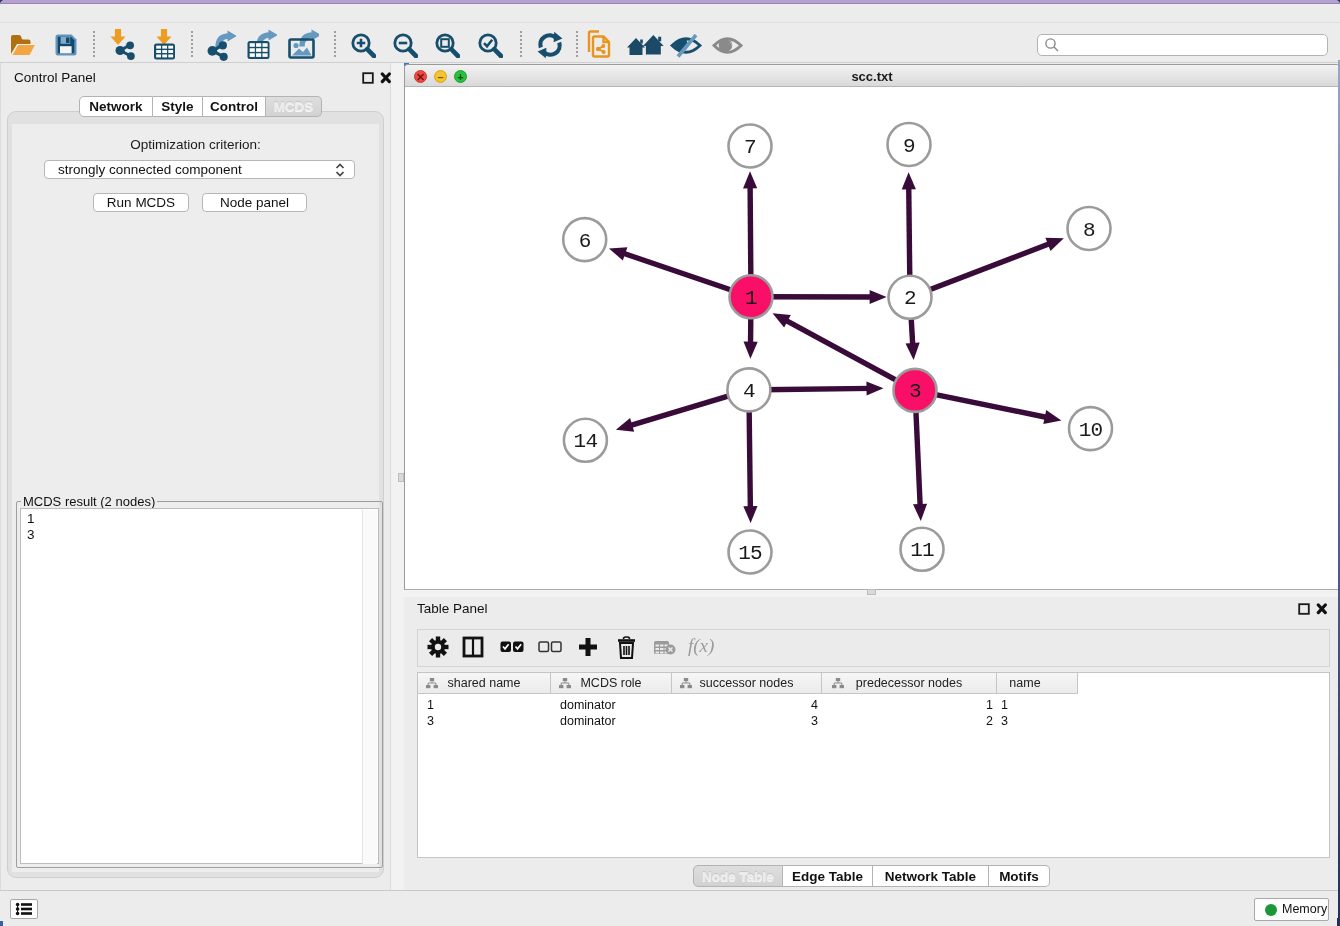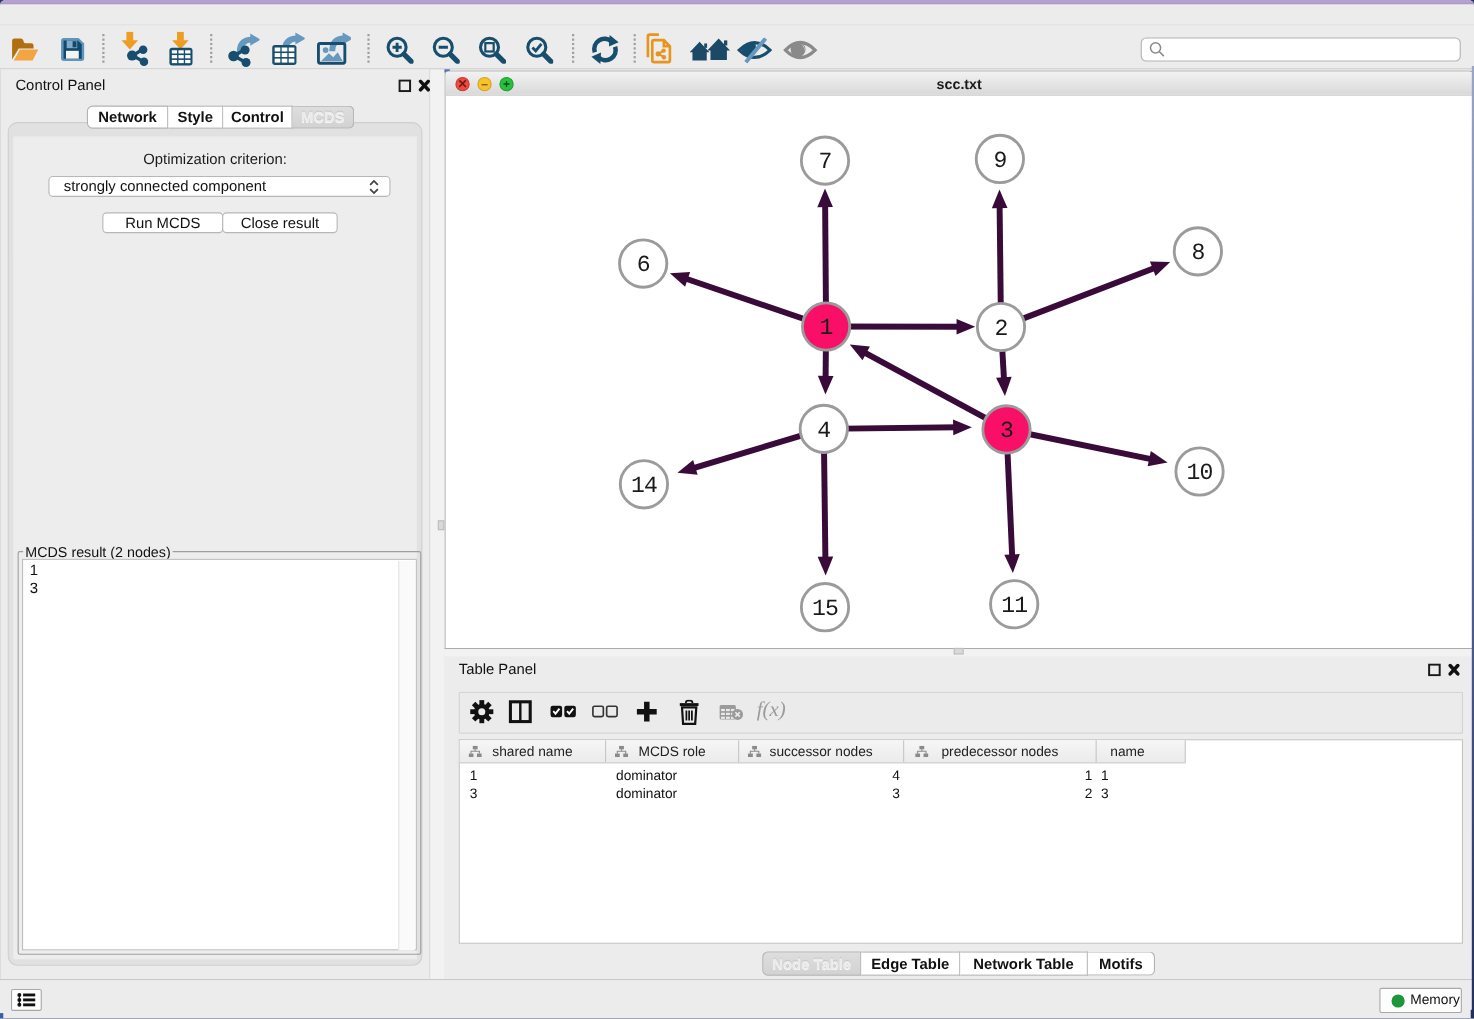--- a/index.html
+++ b/index.html
@@ -274,22 +274,22 @@
   <div class="tab" style="left:124px;width:63px;border-left:none;">Control</div>
   <div class="tab tabsel" style="left:187px;width:56px;border-left:none;border-radius:0 5px 5px 0;">MCDS</div>
  </div>
  <div id="opt-label">Optimization criterion:</div>
  <div id="dd">strongly connected component
    <svg width="10" height="14" viewBox="0 0 10 14" style="position:absolute;right:9px;top:2px">
           <path d="M1.5 5 L5 1.5 L8.5 5" fill="none" stroke="#444" stroke-width="1.7"></path>
           <path d="M1.5 9 L5 12.5 L8.5 9" fill="none" stroke="#444" stroke-width="1.7"></path>
         </svg>
  </div>
- <div class="btn" style="left:93px;top:130px;width:110px;">Run MCDS</div>
- <div class="btn" style="left:202px;top:130px;width:105px;">Close result</div>
+ <div class="btn" style="left:93px;top:130px;width:96px;">Run MCDS</div>
+ <div class="btn" style="left:202px;top:130px;width:105px;">Node panel</div>
  <div id="fieldset">
    <div id="fs-legend">MCDS result (2 nodes)</div>
    <div id="fs-white">
           <div style="padding:2px 0 0 6px;line-height:16px;">1<br>3</div>
      <div id="fs-scroll"></div>
    </div>
  </div>
 </div>
 
 <div class="abs" style="left:404px;top:63px;width:5px;height:3px;background:#4a72b8;"></div>

